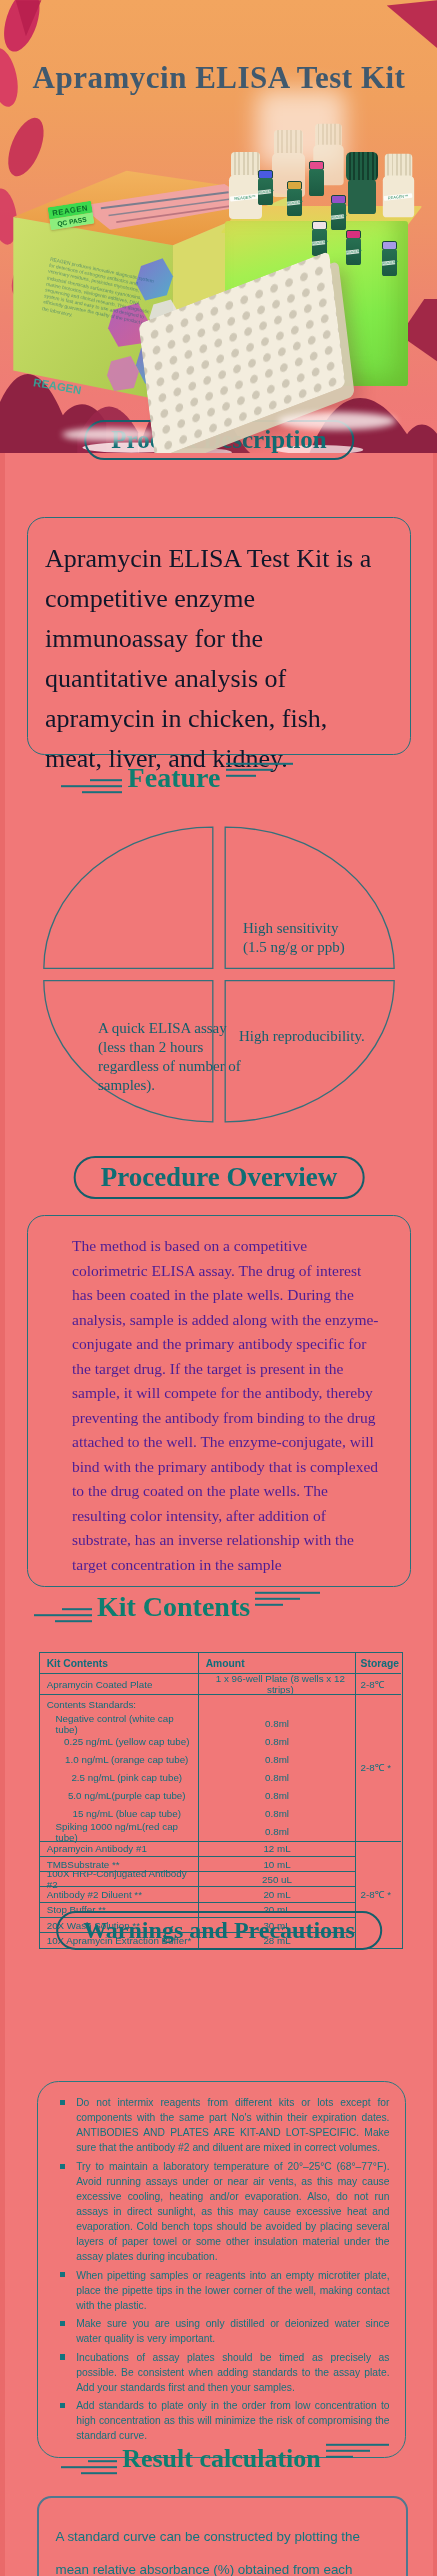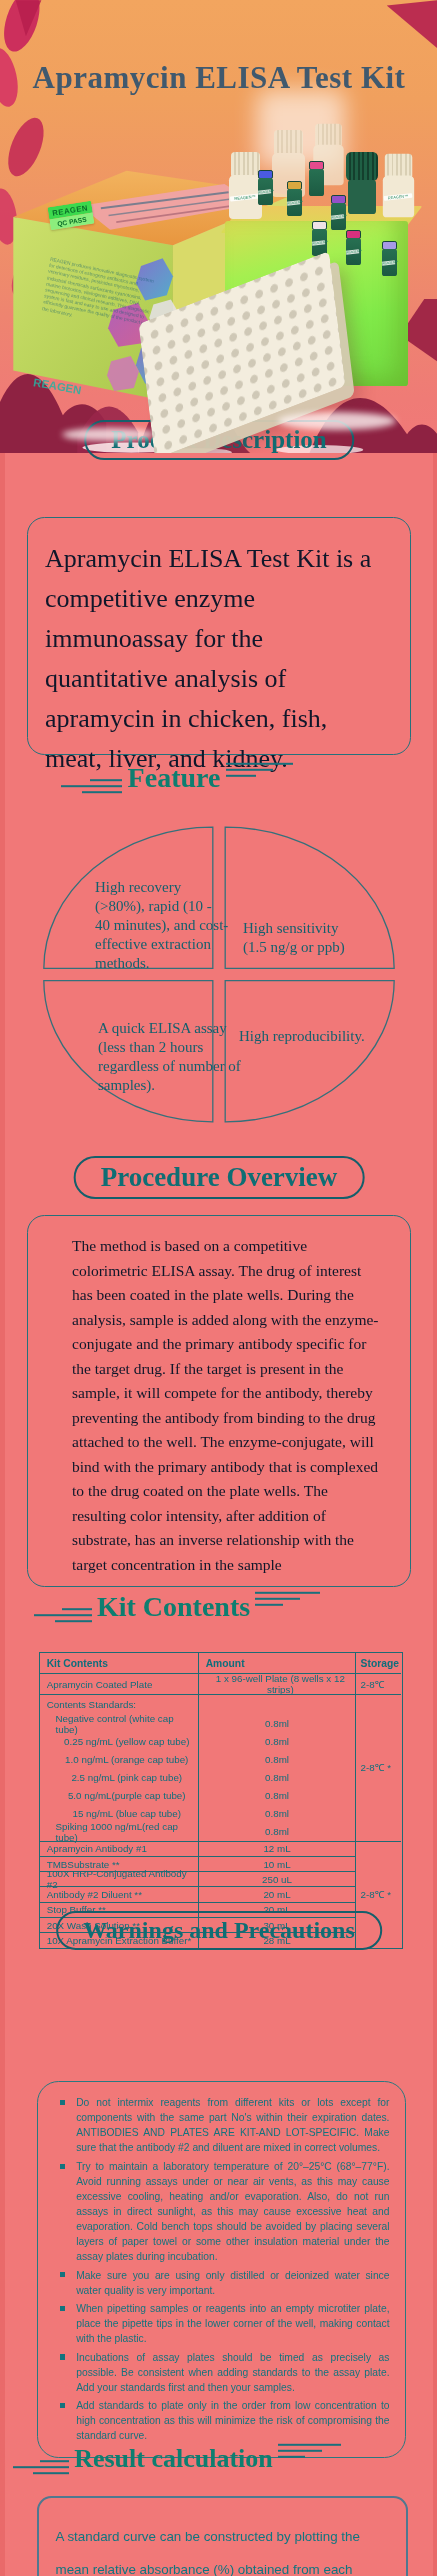--- a/index.html
+++ b/index.html
@@ -55,21 +55,21 @@
   .sec-head{position:absolute;left:0;width:354px;display:flex;align-items:center;justify-content:center;z-index:3;}
   .sec-head .t{font-family:"Liberation Serif",serif;font-weight:bold;font-size:28px;color:#0e7e70;margin:0 5.2px;}
   .lines{display:flex;flex-direction:column;gap:3.6px;}
   .lines span{display:block;height:2.1px;background:#19707c;}
   .lines.l{align-items:flex-end;transform:translateY(8.2px);}
   .lines.r{align-items:flex-start;transform:translateY(-8.2px);}
   
   .desc-body{position:absolute;left:45px;top:539px;width:340px;font-family:"Liberation Serif",serif;
     font-size:26px;line-height:40px;color:#0f172a;z-index:3;}
   .proc-body{position:absolute;left:72px;top:1234px;width:309px;font-family:"Liberation Serif",serif;
-    font-size:15.5px;line-height:24.5px;color:#0f172a;z-index:3;}
+    font-size:15.5px;line-height:24.5px;color:#4c1d95;z-index:3;}
   
   .quad-wrap{position:absolute;left:37px;top:822px;width:364px;height:305px;z-index:2;}
   .quad-text{position:absolute;font-family:"Liberation Serif",serif;color:#14606e;font-size:15px;line-height:19px;}
   
   .kit-table{position:absolute;left:39px;top:1652px;width:364px;border:1.3px solid #1f6a74;box-sizing:border-box;
     display:grid;grid-template-columns:159px 157px 45px;
     grid-template-rows:20px 21px 20.6px repeat(7,18px) repeat(7,15.3px);
     color:#0f6e7c;font-size:9.8px;z-index:3;}
   .kc{display:flex;align-items:center;box-sizing:border-box;}
   .kc.name{padding-left:6.7px;border-right:1px solid #1f6a74;}
@@ -258,21 +258,20 @@
   </div>
   <div class="quad-wrap">
     <svg width="364" height="305" viewBox="0 0 706 592">
       <g fill="none" stroke="#35707b" stroke-width="2.5">
         <path d="M 341 284 L 341 10 A 328 274 0 0 0 13 284 Z"></path>
         <path d="M 365 284 L 365 10 A 328 274 0 0 1 693 284 Z"></path>
         <path d="M 341 308 L 341 582 A 328 274 0 0 1 13 308 Z"></path>
         <path d="M 365 308 L 365 582 A 328 274 0 0 0 693 308 Z"></path>
       </g>
     </svg>
-    <div class="quad-text" style="left:58px;top:56px;width:135px;">High recovery (&gt;80%), rapid (10 - 40 minutes), and cost-effective extraction methods.</div>
     <div class="quad-text" style="left:206px;top:97px;width:118px;">High sensitivity (1.5 ng/g or ppb)</div>
     <div class="quad-text" style="left:61px;top:197px;width:143px;">A quick ELISA assay (less than 2 hours regardless of number of samples).</div>
     <div class="quad-text" style="left:202px;top:205px;width:139px;">High reproducibility.</div>
   </div>
 
   <div class="pill" style="top:1156px;font-size:27px;">
     <span>Procedure Overview</span>
   </div>
   <div class="round-box" style="left:27px;top:1215px;width:384px;height:372px;"></div>
   <div class="proc-body">The method is based on a competitive colorimetric ELISA assay. The drug of interest has been coated in the plate wells. During the analysis, sample is added along with the enzyme-conjugate and the primary antibody specific for the target drug. If the target is present in the sample, it will compete for the antibody, thereby preventing the antibody from binding to the drug attached to the well. The enzyme-conjugate, will bind with the primary antibody that is complexed to the drug coated on the plate wells. The resulting color intensity, after addition of substrate, has an inverse relationship with the target concentration in the sample</div>
@@ -347,37 +346,37 @@
     <div class="bullet">
         <span class="sq"></span>
         <span>Do not intermix reagents from different kits or lots except for components with the same part No's within their expiration dates. ANTIBODIES AND PLATES ARE KIT-AND LOT-SPECIFIC. Make sure that the antibody #2 and diluent are mixed in correct volumes.</span>
       </div>
     <div class="bullet">
         <span class="sq"></span>
         <span>Try to maintain a laboratory temperature of 20°–25°C (68°–77°F). Avoid running assays under or near air vents, as this may cause excessive cooling, heating and/or evaporation. Also, do not run assays in direct sunlight, as this may cause excessive heat and evaporation. Cold bench tops should be avoided by placing several layers of paper towel or some other insulation material under the assay plates during incubation.</span>
       </div>
     <div class="bullet">
         <span class="sq"></span>
+        <span>When pipetting samples or reagents into an empty microtiter plate, place the pipette tips in the lower corner of the well, making contact with the plastic.</span>
+      </div>
+    <div class="bullet">
+        <span class="sq"></span>
         <span>Make sure you are using only distilled or deionized water since water quality is very important.</span>
       </div>
     <div class="bullet">
         <span class="sq"></span>
-        <span>When pipetting samples or reagents into an empty microtiter plate, place the pipette tips in the lower corner of the well, making contact with the plastic.</span>
-      </div>
-    <div class="bullet">
-        <span class="sq"></span>
         <span>Incubations of assay plates should be timed as precisely as possible. Be consistent when adding standards to the assay plate. Add your standards first and then your samples.</span>
       </div>
     <div class="bullet">
         <span class="sq"></span>
         <span>Add standards to plate only in the order from low concentration to high concentration as this will minimize the risk of compromising the standard curve.</span>
       </div>
   </div>
 
-  <div class="sec-head" style="top:2444px;">
+  <div class="sec-head" style="top:2444px;padding-left:48px;">
     <div class="lines l">
         <span style="width:29px"></span>
         <span style="width:56px"></span>
         <span style="width:36px"></span>
       </div>
     <div class="t" style="font-size:26px;">Result calculation</div>
     <div class="lines r">
         <span style="width:63px"></span>
         <span style="width:44px"></span>
         <span style="width:27px"></span>

